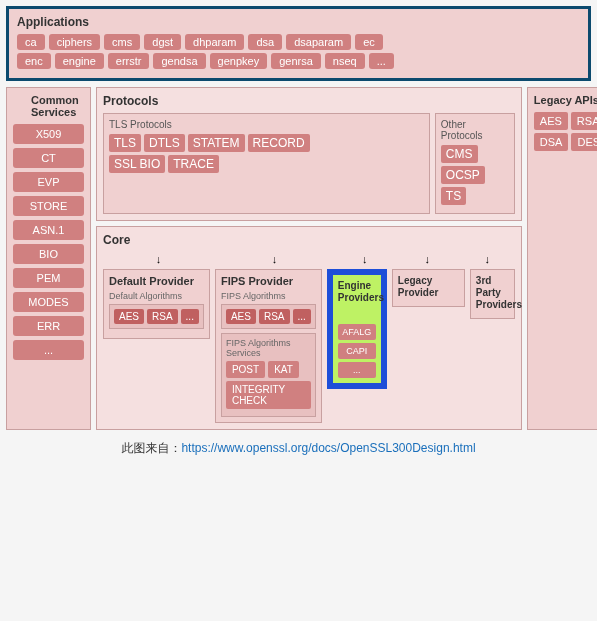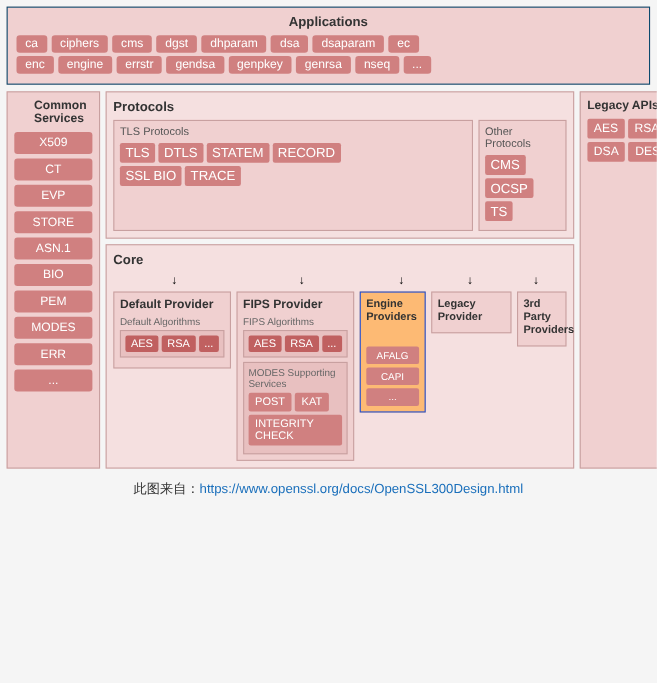--- a/index.html
+++ b/index.html
@@ -12,24 +12,23 @@
     }
     .main-container {
       width: 597px;
       background: #f5f5f5;
       padding: 6px;
     }
 
     
     .applications-section {
       background: #f0d0d0;
-      border: 1px solid #0c4a6e;
+      border: 3px solid #0c4a6e;
       padding: 6px 8px;
       margin-bottom: 6px;
-      text-align: center;
     }
     .section-title {
       font-size: 12px;
       font-weight: bold;
       margin-bottom: 5px;
       color: #333;
     }
     .tags-row {
       display: flex;
       flex-wrap: wrap;
@@ -189,22 +188,22 @@
     .ftag {
       background: #d08080;
       color: #fff;
       padding: 3px 6px;
       border-radius: 2px;
       font-size: 10px;
     }
 
     
     .engine-provider {
-      background: #fdba74;
-      border: 1px solid #1d4ed8;
+      background: #bef264;
+      border: 6px solid #1d4ed8;
       padding: 5px;
       width: 60px;
       flex-shrink: 0;
     }
     .engine-tags {
       display: flex;
       flex-direction: column;
       gap: 3px;
       margin-top: 20px;
     }
@@ -391,21 +390,21 @@
             <div class="provider-title">FIPS Provider</div>
             <div class="provider-subtitle">FIPS Algorithms</div>
             <div class="algo-box">
               <div class="algo-tags">
                 <span class="atag">AES</span>
                 <span class="atag">RSA</span>
                 <span class="atag">...</span>
               </div>
             </div>
             <div class="fips-supporting">
-              <div class="fips-supporting-title">MODES Supporting Services</div>
+              <div class="fips-supporting-title">FIPS Algorithms Services</div>
               <div class="fips-tags">
                 <span class="ftag">POST</span>
                 <span class="ftag">KAT</span>
               </div>
               <div style="background:#d08080;color:#fff;padding:3px 6px;border-radius:2px;font-size:10px;margin-bottom:3px;display:inline-block;">INTEGRITY CHECK</div><br>
             </div>
           </div>
 
           <div class="engine-provider">
             <div class="small-provider-title">Engine Providers</div>

